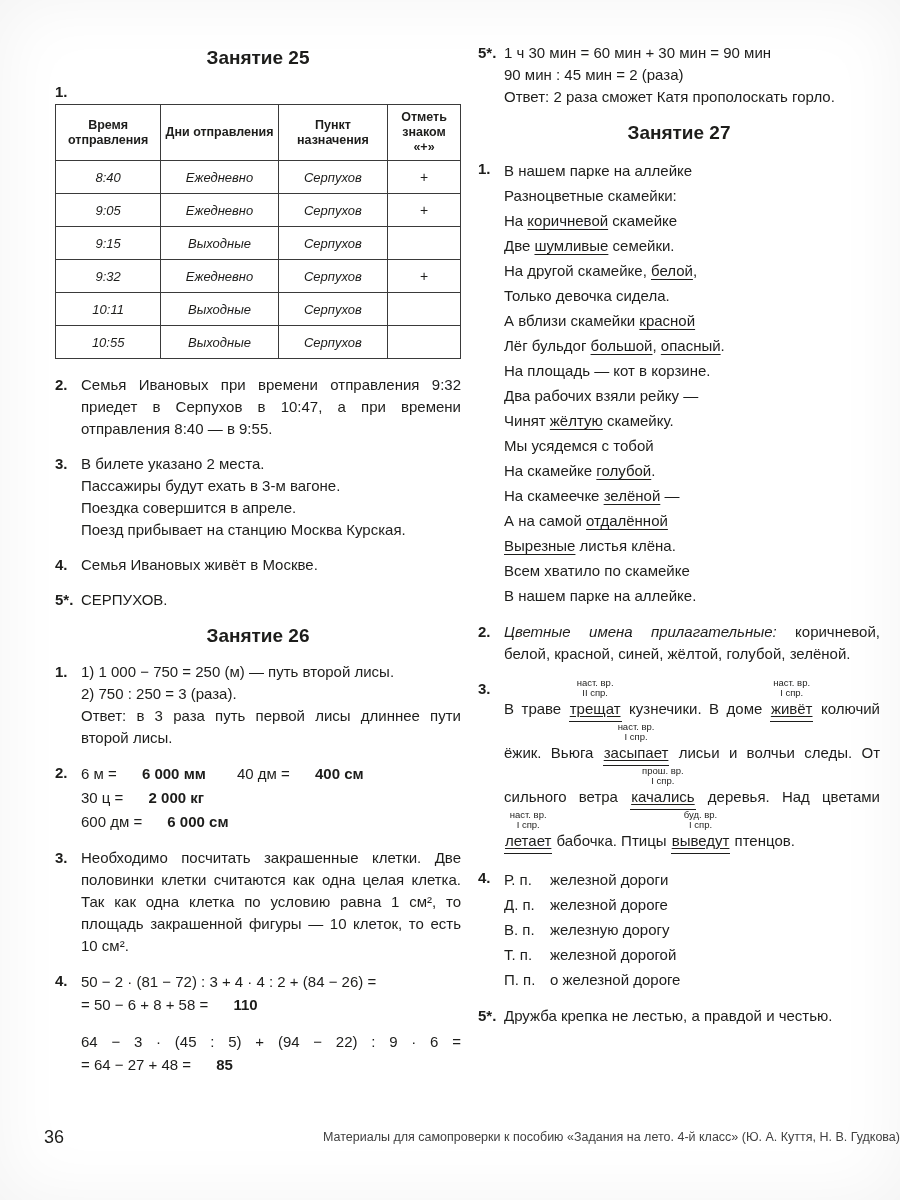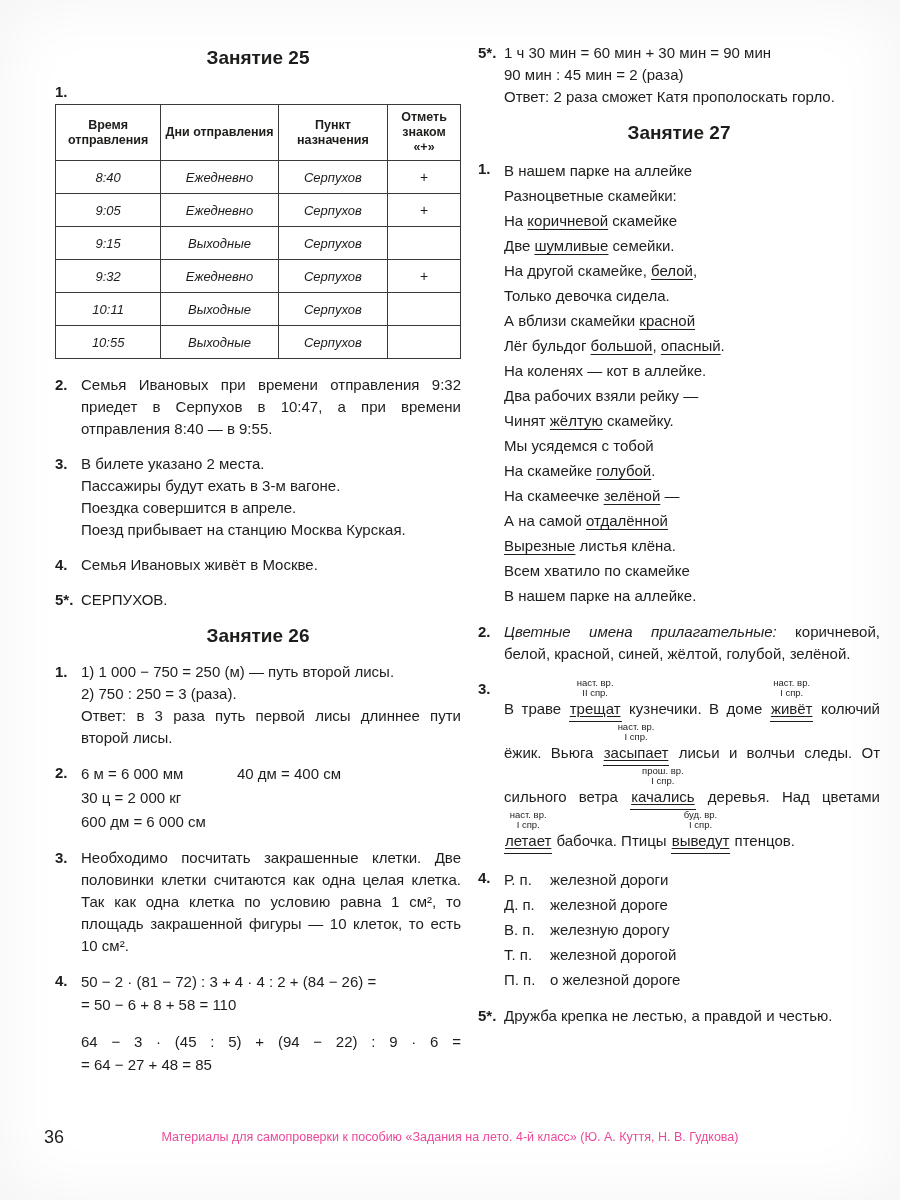--- a/index.html
+++ b/index.html
@@ -32,23 +32,23 @@
   .conv-row{display:flex;line-height:24px;}
   .conv-left{width:156px;}
   .conv-right{flex:1;}
   .eq{line-height:23px;}
   .stretch{text-align:justify;text-align-last:justify;}
   .eq-gap{height:14px;}
   .case-line{line-height:25px;display:flex;}
   .case{width:46px;flex:none;}
   .footer{position:absolute;left:0;right:0;top:1130px;}
   .pagenum{position:absolute;left:44px;top:-3px;font-size:18px;}
-  .caption{display:block;text-align:center;font-size:12.5px;color:#ec4899;}
+  .caption{display:block;text-align:right;font-size:12.5px;color:#404040;}
   i{font-style:italic;}
-  b{font-weight:normal;}
+  b{font-weight:bold;margin-left:21px;}
 </style>
 </head>
 <body>
 
 <div class="page">
 
   <div class="col col-left">
 
     <h2 class="title">Занятие 25</h2>
 
@@ -191,21 +191,21 @@
       <span class="num">1.</span>
       <div class="body">
         <div class="pline"><span>В нашем парке на аллейке</span><span class="u"></span><span></span><span class="u"></span><span></span></div>
         <div class="pline"><span>Разноцветные скамейки:</span><span class="u"></span><span></span><span class="u"></span><span></span></div>
         <div class="pline"><span>На </span><span class="u">коричневой</span><span></span><span class="u"></span><span> скамейке</span></div>
         <div class="pline"><span>Две </span><span class="u">шумливые</span><span></span><span class="u"></span><span> семейки.</span></div>
         <div class="pline"><span>На другой скамейке, </span><span class="u">белой</span><span></span><span class="u"></span><span>,</span></div>
         <div class="pline"><span>Только девочка сидела.</span><span class="u"></span><span></span><span class="u"></span><span></span></div>
         <div class="pline"><span>А вблизи скамейки </span><span class="u">красной</span><span></span><span class="u"></span><span></span></div>
         <div class="pline"><span>Лёг бульдог </span><span class="u">большой</span><span>, </span><span class="u">опасный</span><span>.</span></div>
-        <div class="pline"><span>На коленях — кот в аллейке.</span><span class="u"></span><span></span><span class="u"></span><span></span></div>
+        <div class="pline"><span>На площадь — кот в корзине.</span><span class="u"></span><span></span><span class="u"></span><span></span></div>
         <div class="pline"><span>Два рабочих взяли рейку —</span><span class="u"></span><span></span><span class="u"></span><span></span></div>
         <div class="pline"><span>Чинят </span><span class="u">жёлтую</span><span></span><span class="u"></span><span> скамейку.</span></div>
         <div class="pline"><span>Мы усядемся с тобой</span><span class="u"></span><span></span><span class="u"></span><span></span></div>
         <div class="pline"><span>На скамейке </span><span class="u">голубой</span><span></span><span class="u"></span><span>.</span></div>
         <div class="pline"><span>На скамеечке </span><span class="u">зелёной</span><span></span><span class="u"></span><span> —</span></div>
         <div class="pline"><span>А на самой </span><span class="u">отдалённой</span><span></span><span class="u"></span><span></span></div>
         <div class="pline"><span></span><span class="u">Вырезные</span><span></span><span class="u"></span><span> листья клёна.</span></div>
         <div class="pline"><span>Всем хватило по скамейке</span><span class="u"></span><span></span><span class="u"></span><span></span></div>
         <div class="pline"><span>В нашем парке на аллейке.</span><span class="u"></span><span></span><span class="u"></span><span></span></div>
       </div>

